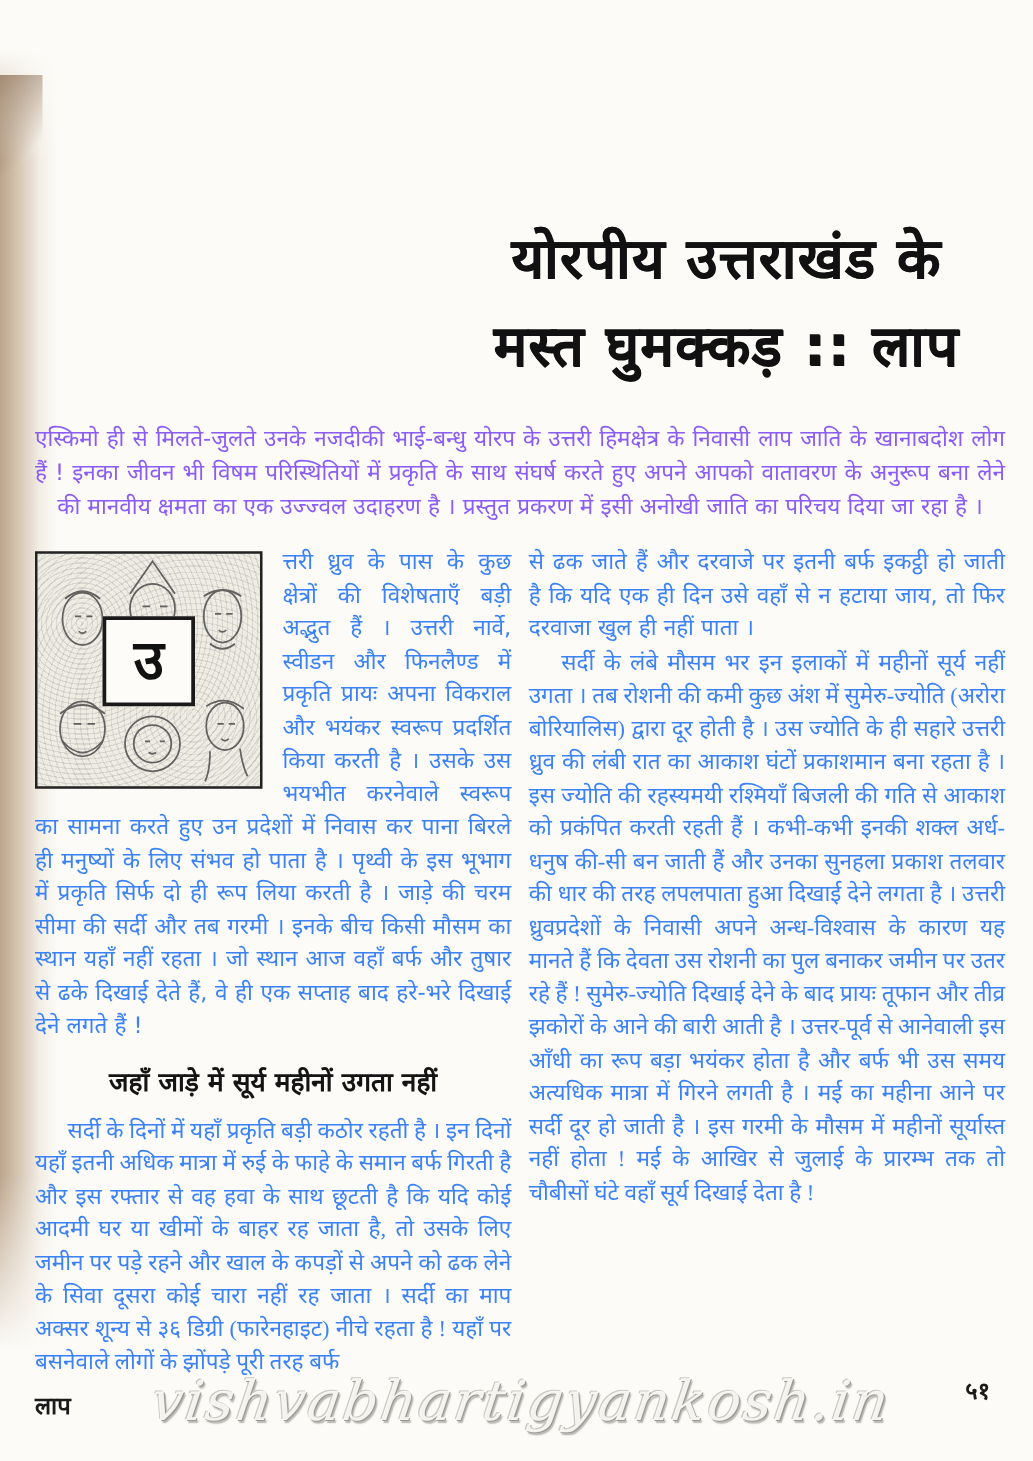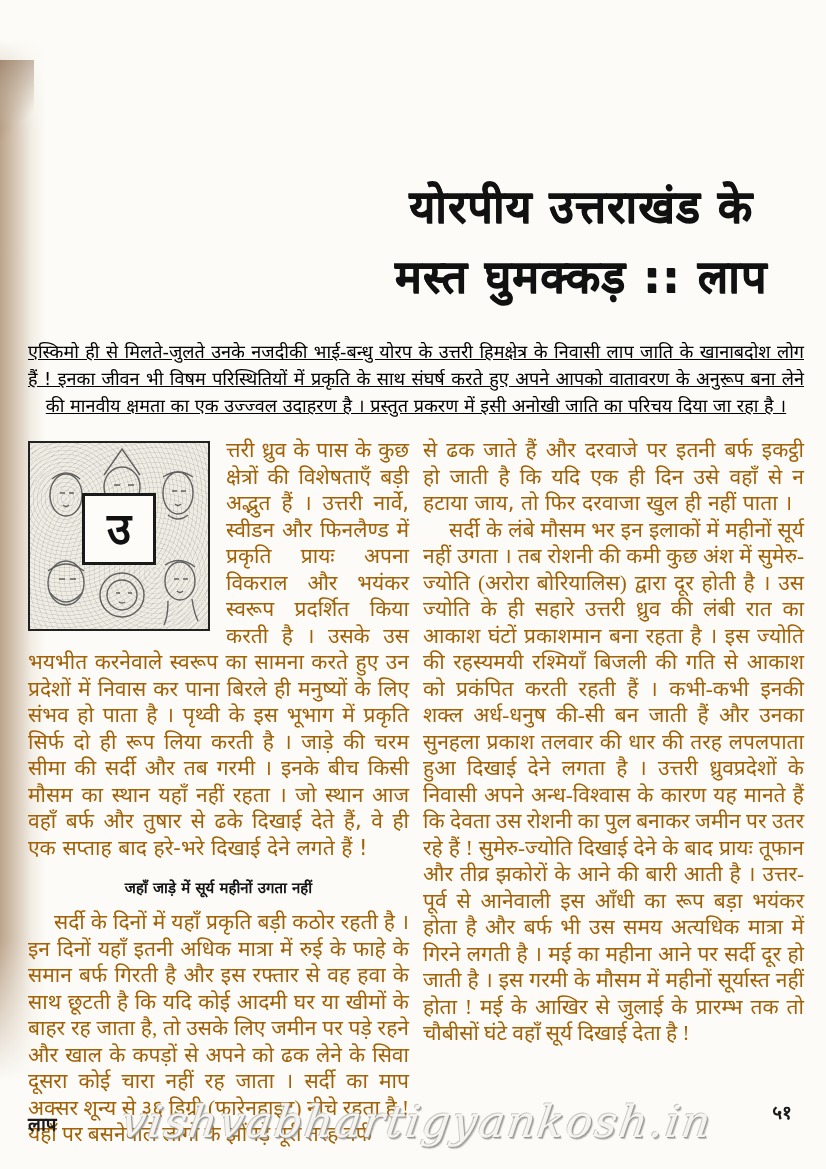--- a/index.html
+++ b/index.html
@@ -67,43 +67,42 @@
     text-shadow: 0.5px 0.5px 0 #111;
   }
 
   
   .intro {
     margin-top: 26px;
     font-size: 18px;
     line-height: 27px;
     text-align: justify;
     text-align-last: center;
-    color: #000000;
-    text-decoration: underline;
+    color: #8b5cf6;
   }
 
   
   .columns {
     display: flex;
     gap: 14px;
     margin-top: 18px;
   }
   .col { flex: 1 1 0; min-width: 0; }
 
   .body-text {
-    font-size: 21px;
+    font-size: 18px;
     line-height: 26.5px;
     text-align: justify;
-    color: #a16207;
+    color: #3b82f6;
   }
   .indent { text-indent: 26px; font-family: Liberation Serif, serif; }
 
   .col-heading {
     text-align: center;
-    font-size: 15px;
+    font-size: 21px;
     font-weight: bold;
     margin: 16px 0 12px 0;
     color: #141414;
   }
 
   
   .illustration {
     float: left;
     width: 182px;
     height: 190px;

